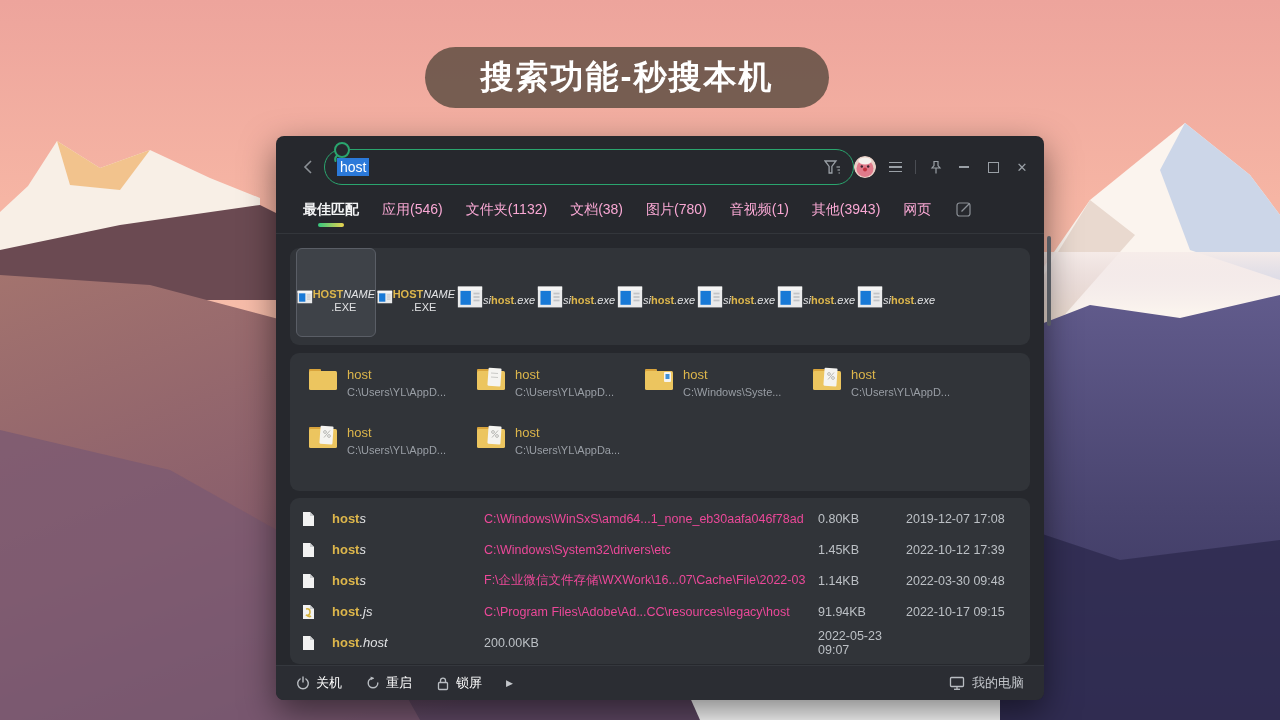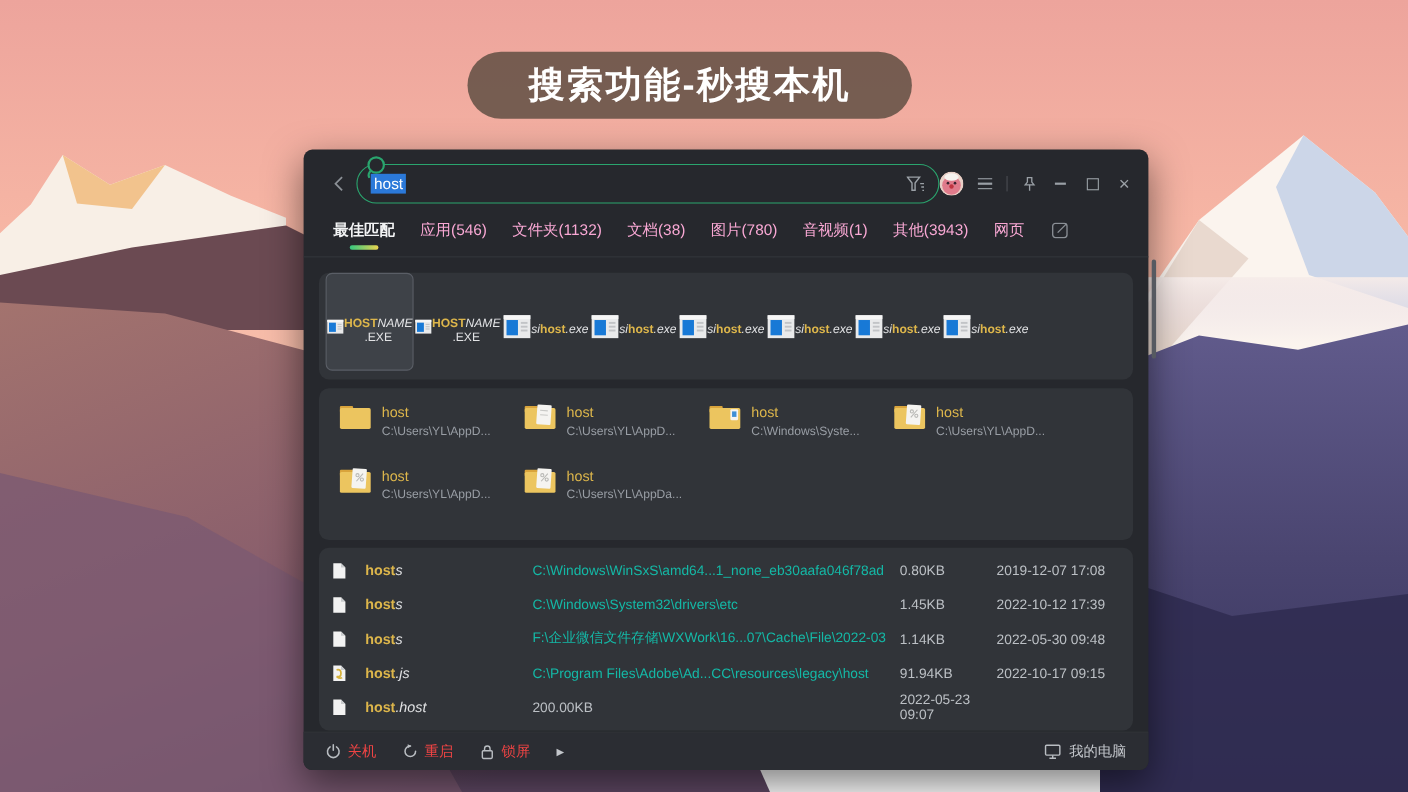--- a/index.html
+++ b/index.html
@@ -71,30 +71,30 @@
   .folder-item{display:flex;align-items:flex-start;cursor:pointer;}
   .f-text{margin-left:9px;display:flex;flex-direction:column;}
   .f-name{font-size:13px;line-height:15px;color:#ddb64b;}
   .f-path{margin-top:4px;font-size:11px;color:#999ea5;}
 
   .file-card{height:166px;padding:5px 0;box-sizing:border-box;}
   .file-row{display:grid;grid-template-columns:30px 152px 334px 88px auto;
     align-items:center;height:31px;padding:0 12px;font-size:13px;cursor:pointer;}
   .fr-icon{display:flex;align-items:center;}
   .fr-name{color:#e2e3e5;white-space:nowrap;}
-  .fr-path{color:#14b8a6;font-size:12.5px;white-space:nowrap;overflow:hidden;}
+  .fr-path{color:#ec4899;font-size:12.5px;white-space:nowrap;overflow:hidden;}
   .fr-size,.fr-date{color:#bcc0c5;font-size:12.5px;}
 
   
   .footer{position:absolute;left:0;right:0;bottom:0;height:35px;
     border-top:1px solid #35383e;background:#2b2d33;
     border-radius:0 0 8px 8px;display:flex;align-items:center;
     justify-content:space-between;padding:0 20px;box-sizing:border-box;}
   .ft-left{display:flex;align-items:center;gap:24px;}
-  .ft-item{display:flex;align-items:center;gap:6px;color:#ef4444;font-size:13px;
+  .ft-item{display:flex;align-items:center;gap:6px;color:#ffffff;font-size:13px;
     cursor:pointer;}
   .ft-arrow{color:#c3c6cb;font-size:9px;cursor:pointer;}
   .ft-right{display:flex;align-items:center;gap:7px;color:#c3c6cb;font-size:13px;
     cursor:pointer;}
 </style>
 </head>
 <body>
 
 <div class="desktop">
   <svg viewBox="0 0 1280 720" preserveAspectRatio="none">
@@ -432,21 +432,21 @@
       <div class="file-row">
         <span class="fr-icon">
           <svg width="13" height="16" viewBox="0 0 13 16">
               <path d="M1,1 h7 l4,4 v10 h-11 z" fill="#f2f2f2"></path>
               <path d="M8,1 l4,4 h-4 z" fill="#c9cbcd"></path>
             </svg>
         </span>
         <span class="fr-name"><b class="gold">host</b><i>s</i></span>
         <span class="fr-path">F:\企业微信文件存储\WXWork\16...07\Cache\File\2022-03</span>
         <span class="fr-size">1.14KB</span>
-        <span class="fr-date">2022-05-30 09:48</span>
+        <span class="fr-date">2022-03-30 09:48</span>
       </div>
       <div class="file-row">
         <span class="fr-icon">
           <svg width="13" height="16" viewBox="0 0 13 16">
               <path d="M1,1 h7 l4,4 v10 h-11 z" fill="#f2f2f2"></path>
               <path d="M8,1 l4,4 h-4 z" fill="#c9cbcd"></path>
               <path d="M4,5 q4,-1 4,3 q0,4 -4,3 q3,2.5 5,1" fill="none" stroke="#d6b23c" stroke-width="1.6"></path>
             </svg>
         </span>
         <span class="fr-name"><b class="gold">host</b><i>.js</i></span>

